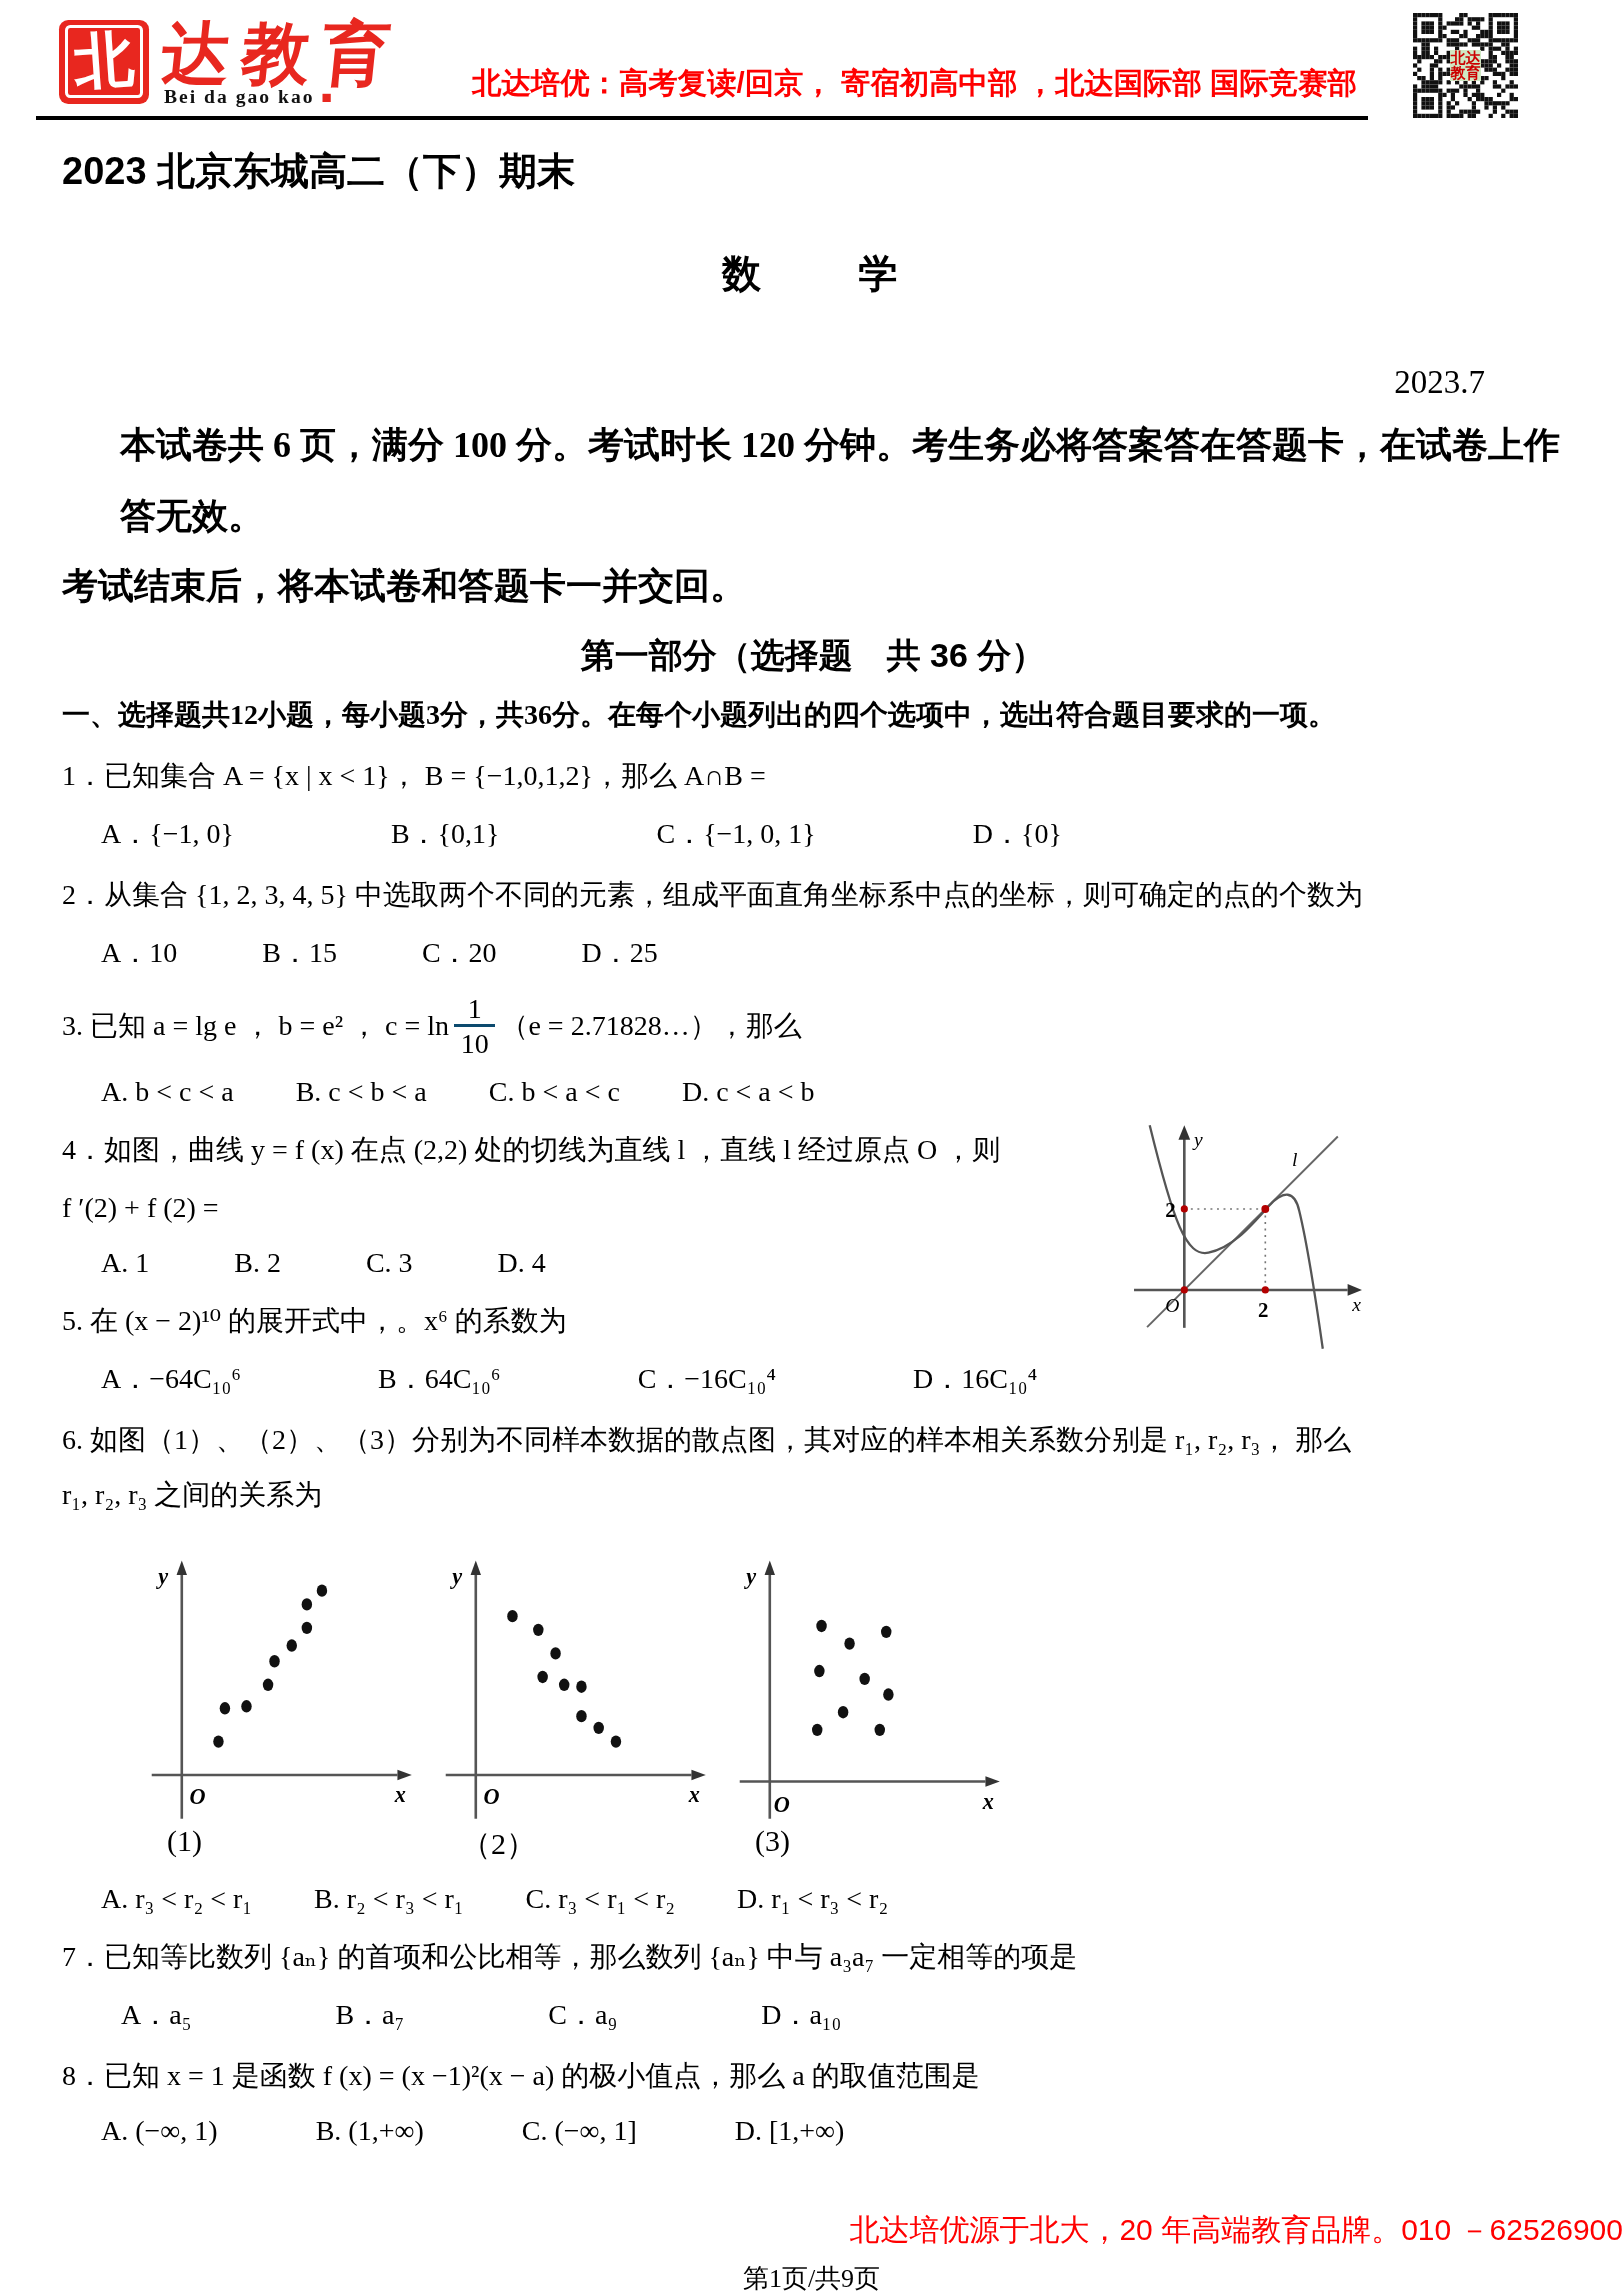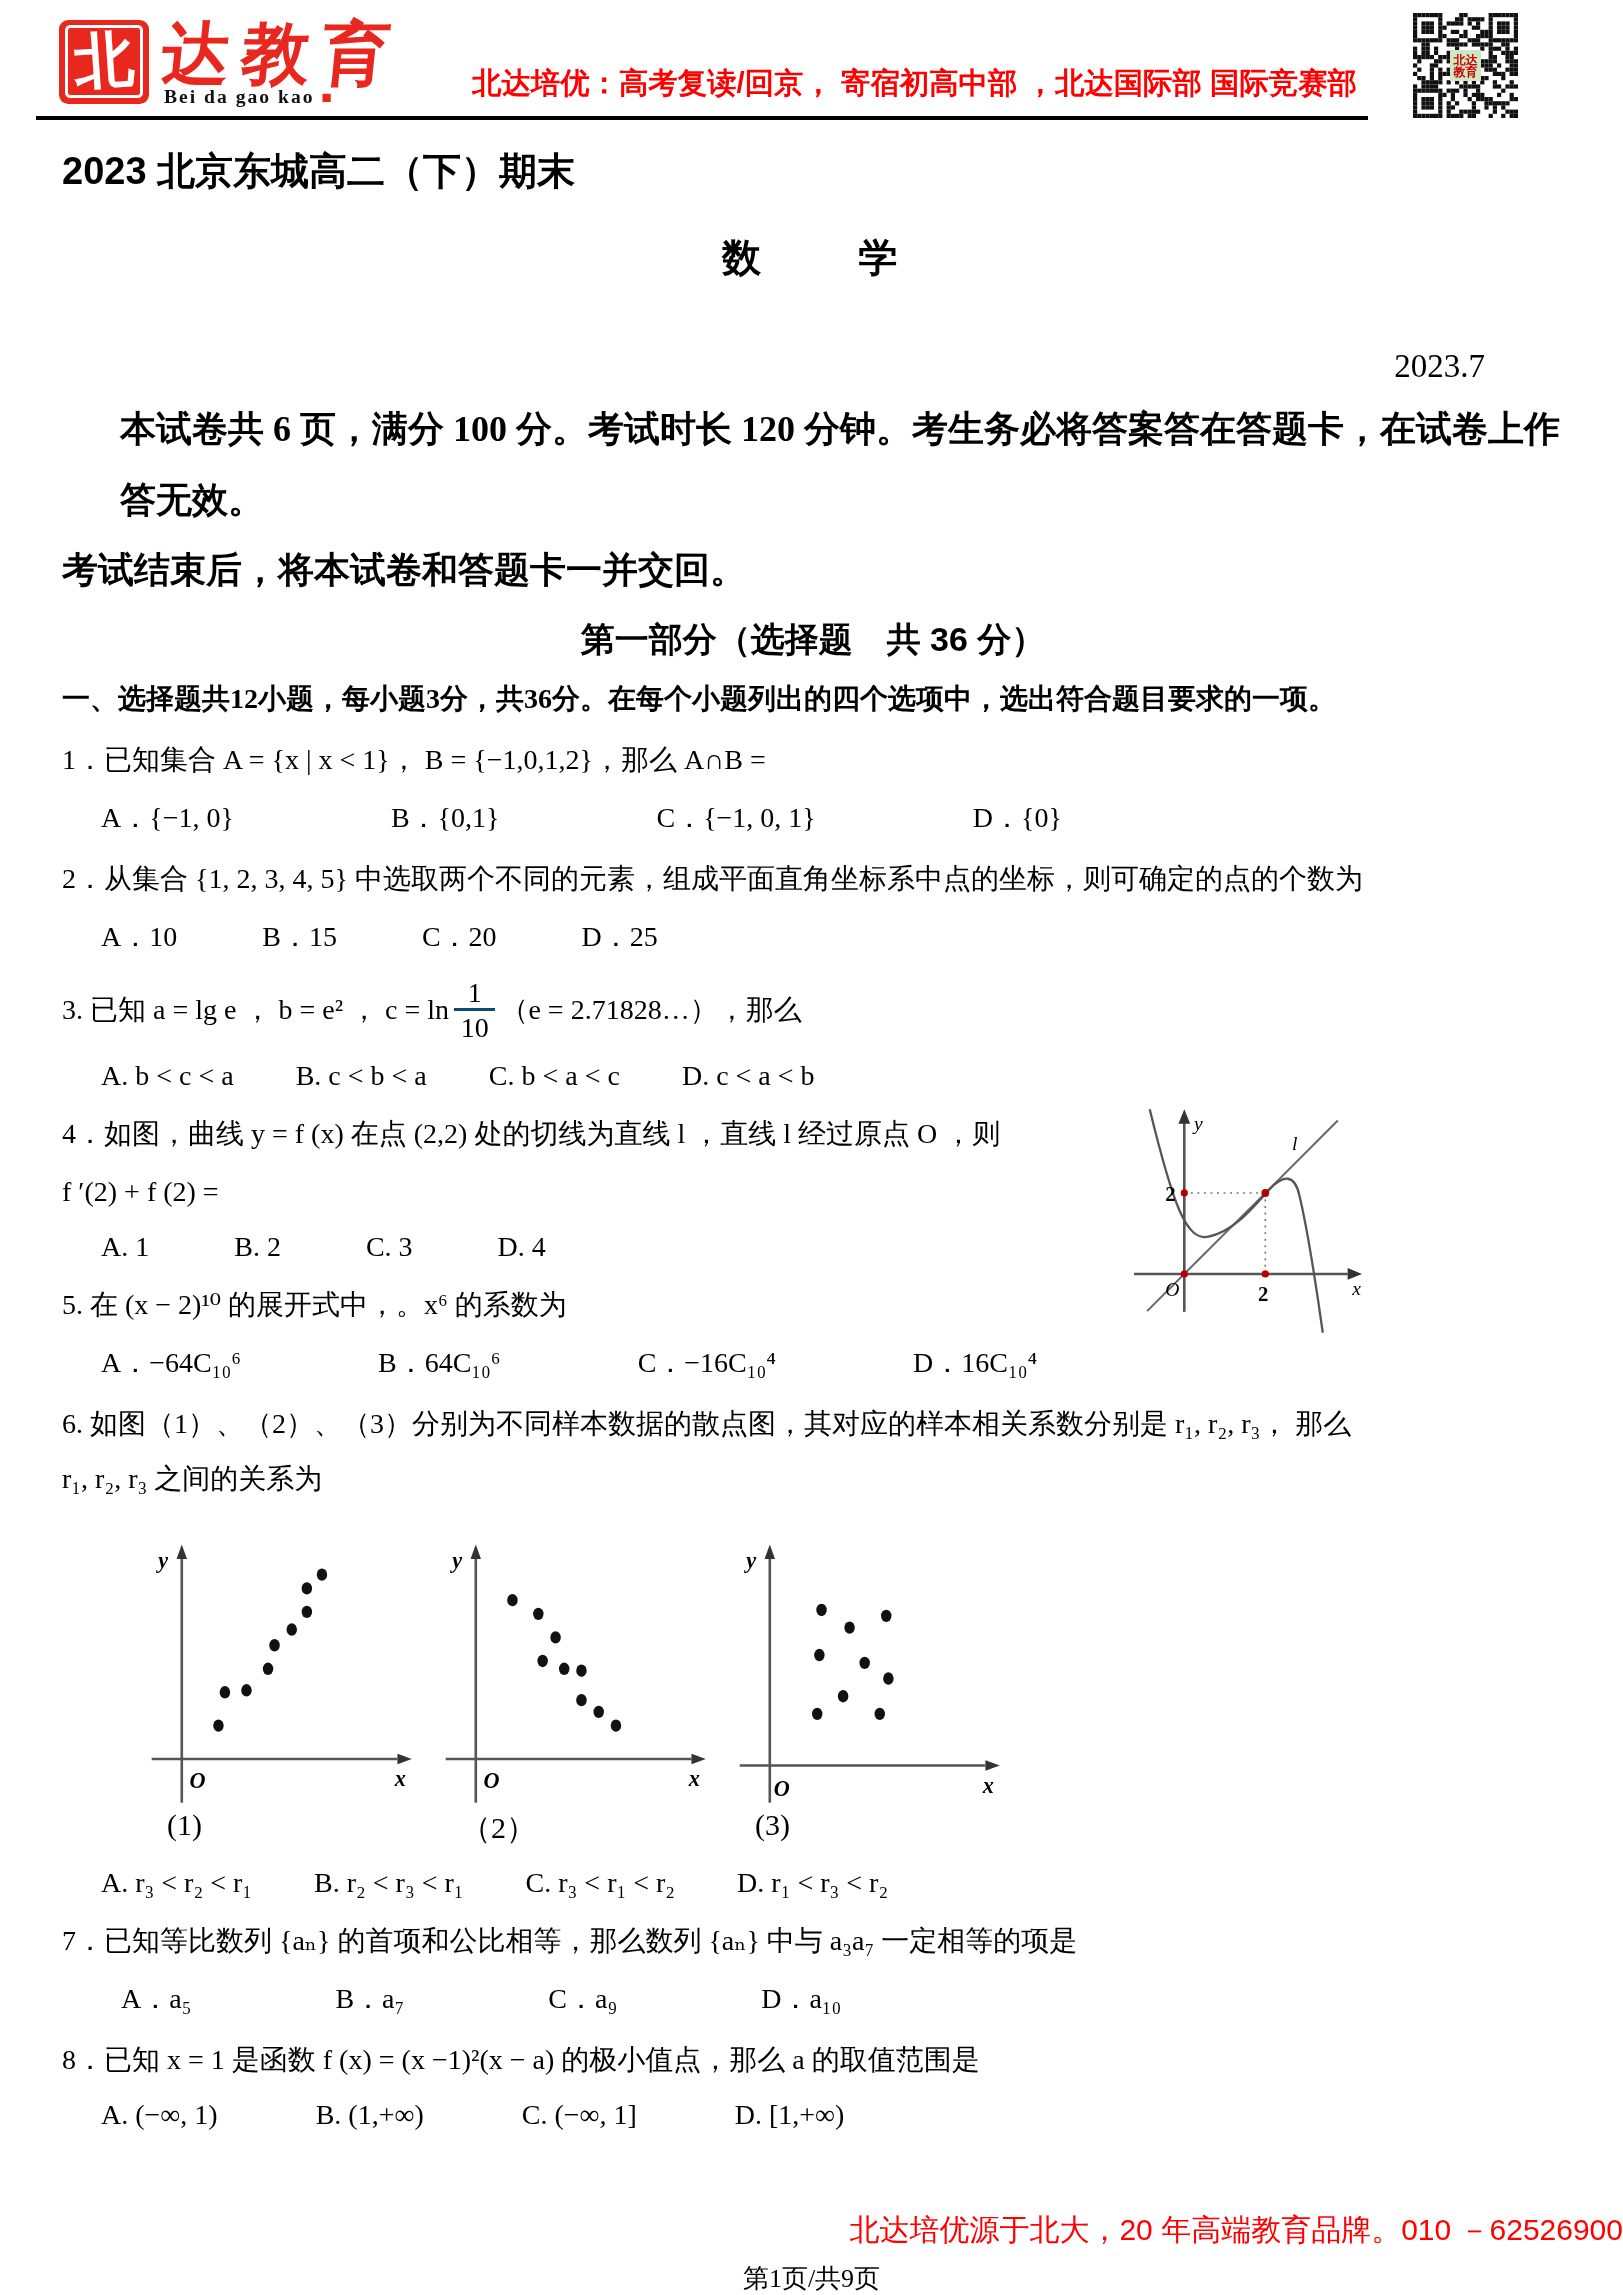--- a/index.html
+++ b/index.html
@@ -19,27 +19,27 @@
   .logo-caption{position:absolute;left:164px;top:86px;font-size:19.6px;letter-spacing:2px;
         color:#111;font-weight:bold;}
   .logo-caption .mark{color:#e8271f;font-size:17px;}
   .tagline{position:absolute;left:472px;top:64px;color:#ff0000;font-weight:bold;font-size:29.4px;
         font-family:"Liberation Sans","DejaVu Sans",sans-serif;white-space:nowrap;}
   .hdr-rule{position:absolute;left:36px;top:116px;width:1332px;height:3.9px;background:#000;}
   .qr{position:absolute;left:1413px;top:13px;width:105px;height:105px;}
   .qr svg{width:105px;height:105px;display:block;fill:#111;}
   .qr-center{position:absolute;left:37px;top:37px;width:31px;height:31px;background:#cfe8c4;
         display:flex;flex-direction:column;align-items:center;justify-content:center;line-height:1;}
-  .qr-center span{color:#c00;font-size:12px;font-weight:bold;}
+  .qr-center span{color:#c00;font-size:15px;font-weight:bold;}
 
   
   .main{position:absolute;left:62px;top:128px;width:1502px;}
   .exam-title{font-size:38px;font-weight:bold;margin-top:18.3px;
         font-family:"Liberation Sans","DejaVu Sans",sans-serif;}
-  .subject-title{text-align:center;font-size:39px;font-weight:bold;margin-top:34px;letter-spacing:6.5px;
+  .subject-title{text-align:center;font-size:39px;font-weight:bold;margin-top:50px;letter-spacing:6.5px;
         font-family:"Liberation Sans","DejaVu Sans",sans-serif;}
   .exam-date{text-align:right;padding-right:79px;font-size:33px;margin-top:63px;}
   .intro{font-size:36px;font-weight:bold;line-height:1.95;margin-top:9.2px;}
   .intro .l1{padding-left:58px;}
   .part-heading{text-align:center;font-size:34px;font-weight:bold;margin-top:11.8px;
         font-family:"Liberation Sans","DejaVu Sans",sans-serif;}
   .sect-instr{font-size:28px;font-weight:bold;margin-top:17px;}
 
   .q{font-size:28px;margin-top:22px;}
   .q .qt{line-height:1.45;}

